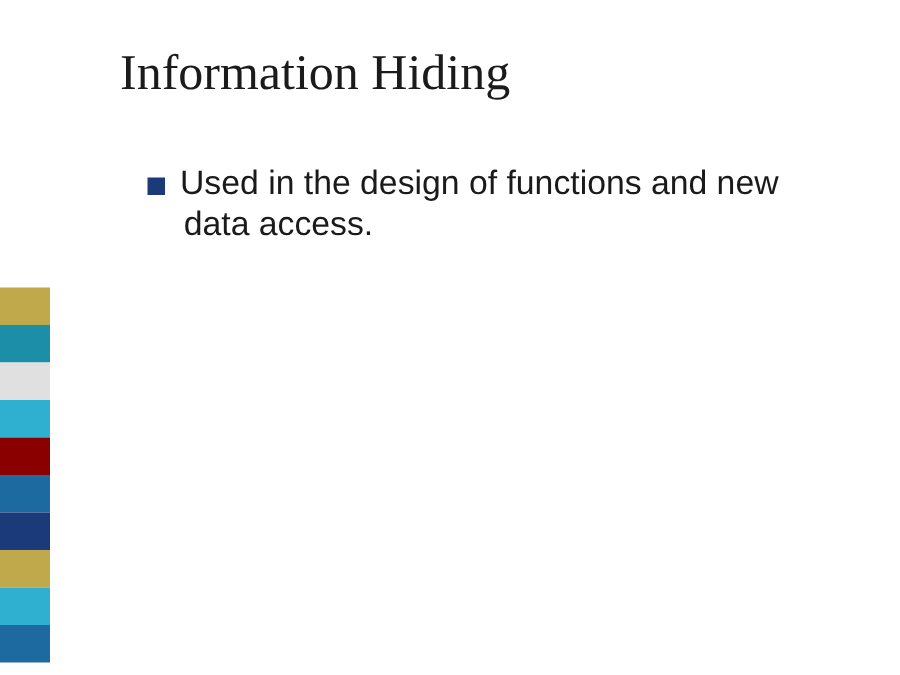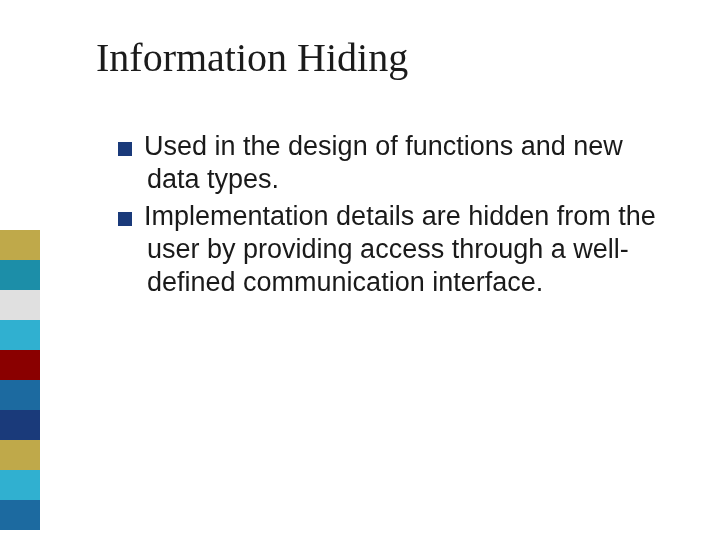--- a/index.html
+++ b/index.html
@@ -75,19 +75,16 @@
     <div class="block" style="background:#1a3a7a"></div>
     <div class="block" style="background:#bfa94a"></div>
     <div class="block" style="background:#30b0d0"></div>
     <div class="block" style="background:#1c6aa0"></div>
   </div>
 
   <div class="title">Information Hiding</div>
 
   <div class="body">
     <p class="item">
-      <span class="bullet"></span><span>Used in the design of functions and new data types.</span>
-    </p>
-    <p class="item">
-      <span class="bullet"></span><span>Implementation details are hidden from the user by providing access through a well-defined communication interface.</span>
+      <span class="bullet"></span><span>Used in the design of functions and new data access.</span>
     </p>
   </div>
 </div>
 
 </body></html>

